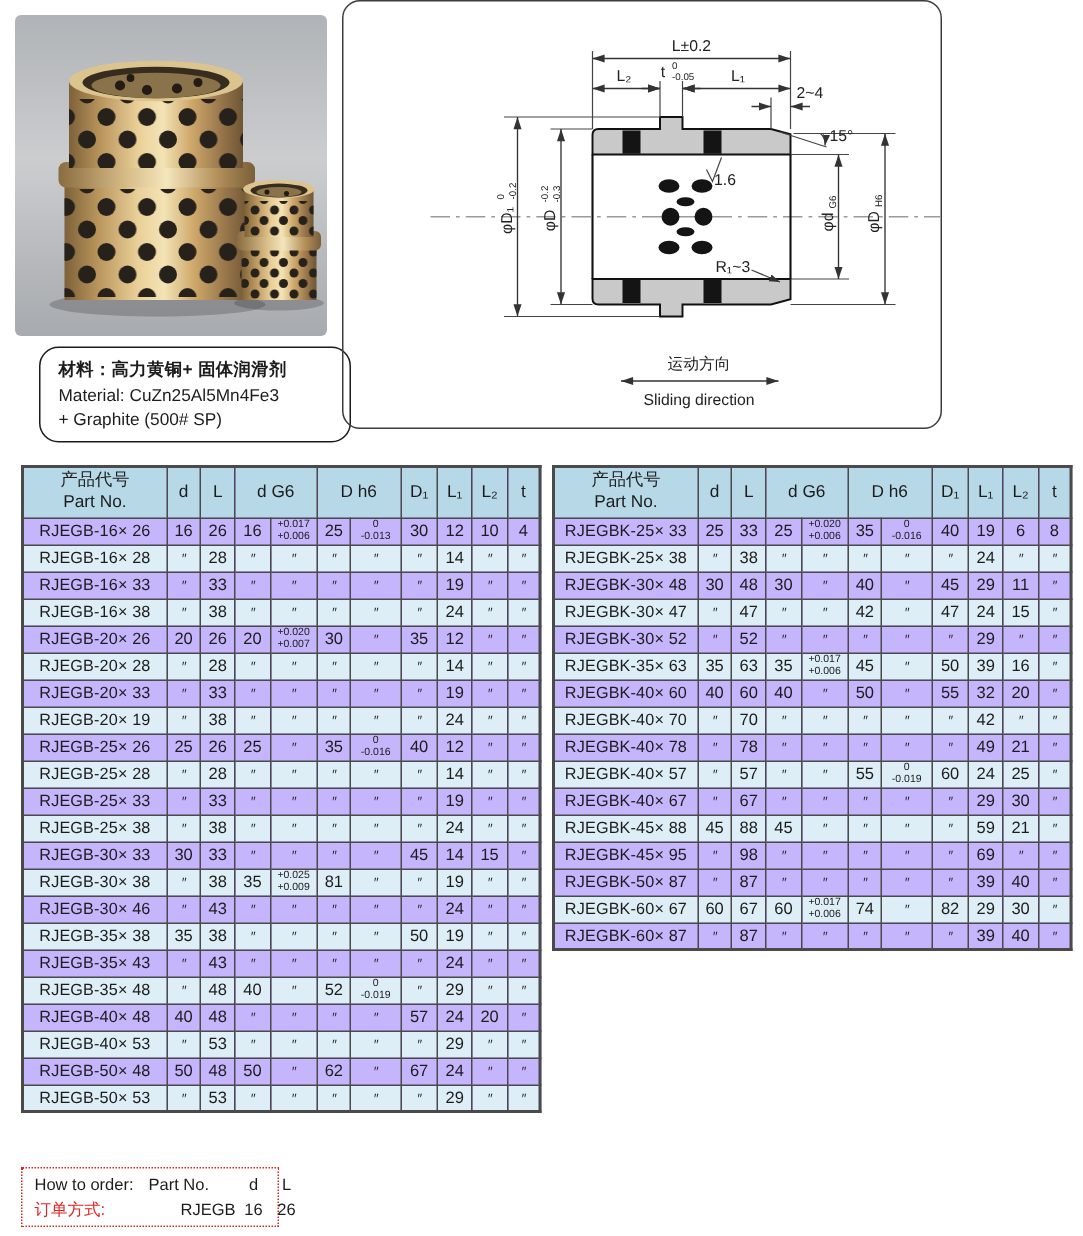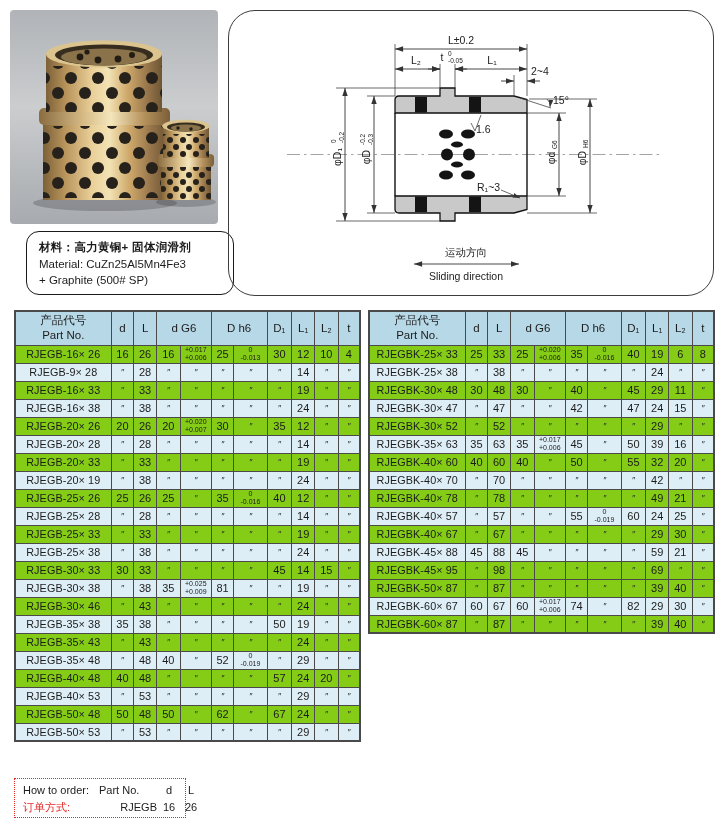--- a/index.html
+++ b/index.html
@@ -16,36 +16,36 @@
   
   .photo{position:absolute;left:10px;top:10px;width:208px;height:214px}
 
   
   .material-box{position:absolute;left:26px;top:231px;width:208px;height:64px;
     border:1.5px solid #1a1a1a;border-radius:13px;padding:7px 10px 0 12px;
     font-size:11.5px;line-height:1.45}
   .material-box .cn{font-weight:600;letter-spacing:.3px}
 
   
-  .diagram-box{position:absolute;left:228px;top:10px;width:486px;height:286px;
-    border:1.5px solid #3d3d3d;border-radius:27px;overflow:hidden}
+  .diagram-box{position:absolute;left:228px;top:0;width:400px;height:286px;
+    border:1.5px solid #3d3d3d;border-radius:12px;overflow:hidden}
   .diagram-box svg{display:block}
   svg text{font-family:"Liberation Sans",sans-serif;fill:#222}
   .dlabel{font-size:10.5px}
   .tiny{font-size:6.5px}
   .thin{stroke:#444;stroke-width:.8;fill:none}
   .dim{stroke:#333;stroke-width:.9;fill:none}
   .outline{stroke:#111;stroke-width:1.4;fill:none}
   .wall{fill:#c9c9c9;stroke:#111;stroke-width:1.3}
   .plug{fill:#141414}
   .cline{stroke:#9a9a9a;stroke-width:.9;stroke-dasharray:13 4 2.5 4;fill:none}
 
   
   table{position:absolute;border-collapse:collapse;table-layout:fixed;width:347px;
-    border:2px solid var(--line);background:#84cc16}
+    border:2px solid var(--line);background:#c4b5fd}
   .t1{left:14px;top:310px}
   .t2{left:368px;top:310px}
   th,td{border:1px solid var(--line);text-align:center;vertical-align:middle;
     padding:0;overflow:hidden;font-size:11px;height:18px;font-weight:400}
   th{background:var(--hdr);white-space:pre-line;line-height:1.3;font-size:11.5px;height:34px}
   tr.alt td{background:var(--alt)}
   td.part{font-size:10.8px;letter-spacing:.1px}
   td.ditto{font-size:9px;font-style:italic;color:#2a2a2a}
   td.tol{font-size:7px;line-height:1.15;white-space:pre-line}
 
@@ -291,21 +291,21 @@
 +0.006</td>
           <td>25</td>
           <td class="tol">0
 -0.013</td>
           <td>30</td>
           <td>12</td>
           <td>10</td>
           <td>4</td>
         </tr>
         <tr class="alt">
-          <td class="part">RJEGB-9× 28</td>
+          <td class="part">RJEGB-16× 28</td>
           <td class="ditto">″</td>
           <td>28</td>
           <td class="ditto">″</td>
           <td class="ditto">″</td>
           <td class="ditto">″</td>
           <td class="ditto">″</td>
           <td class="ditto">″</td>
           <td>14</td>
           <td class="ditto">″</td>
           <td class="ditto">″</td>

